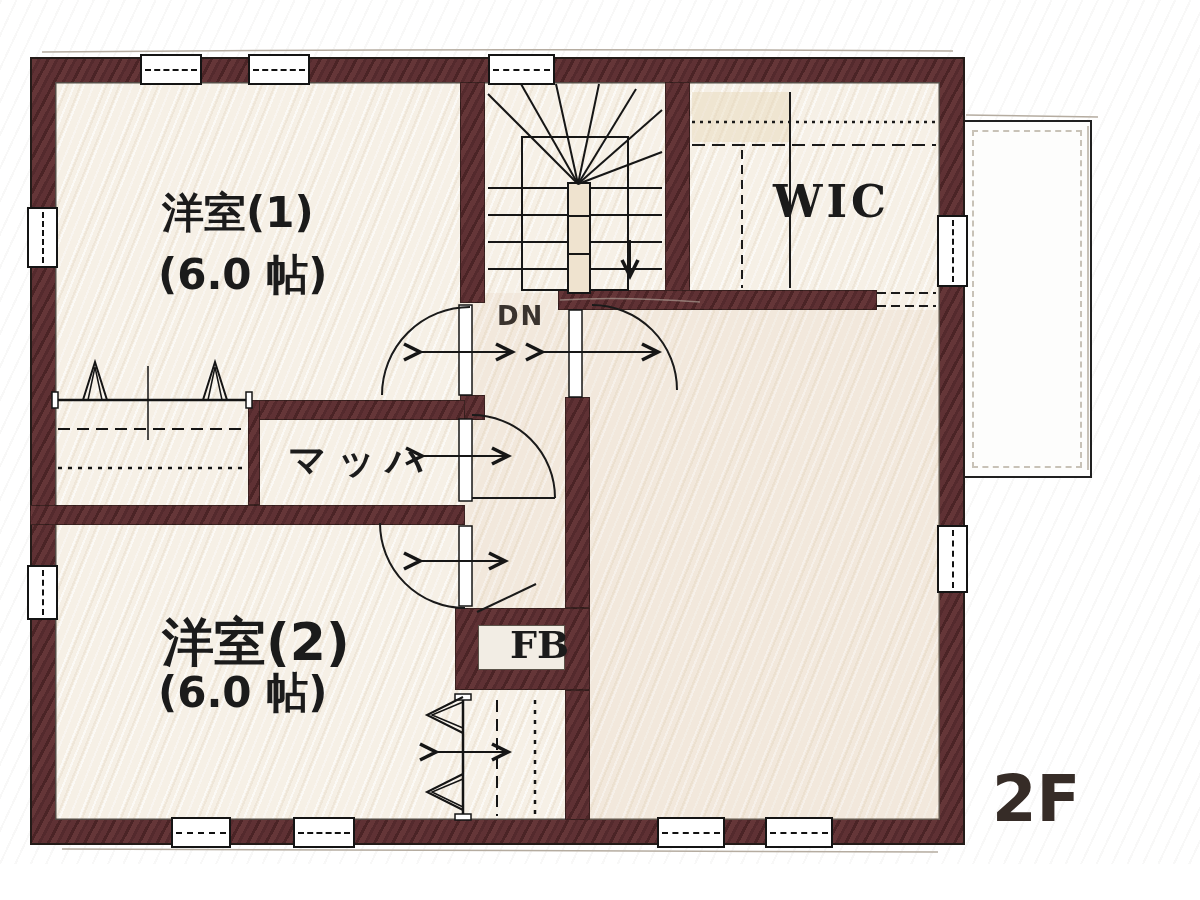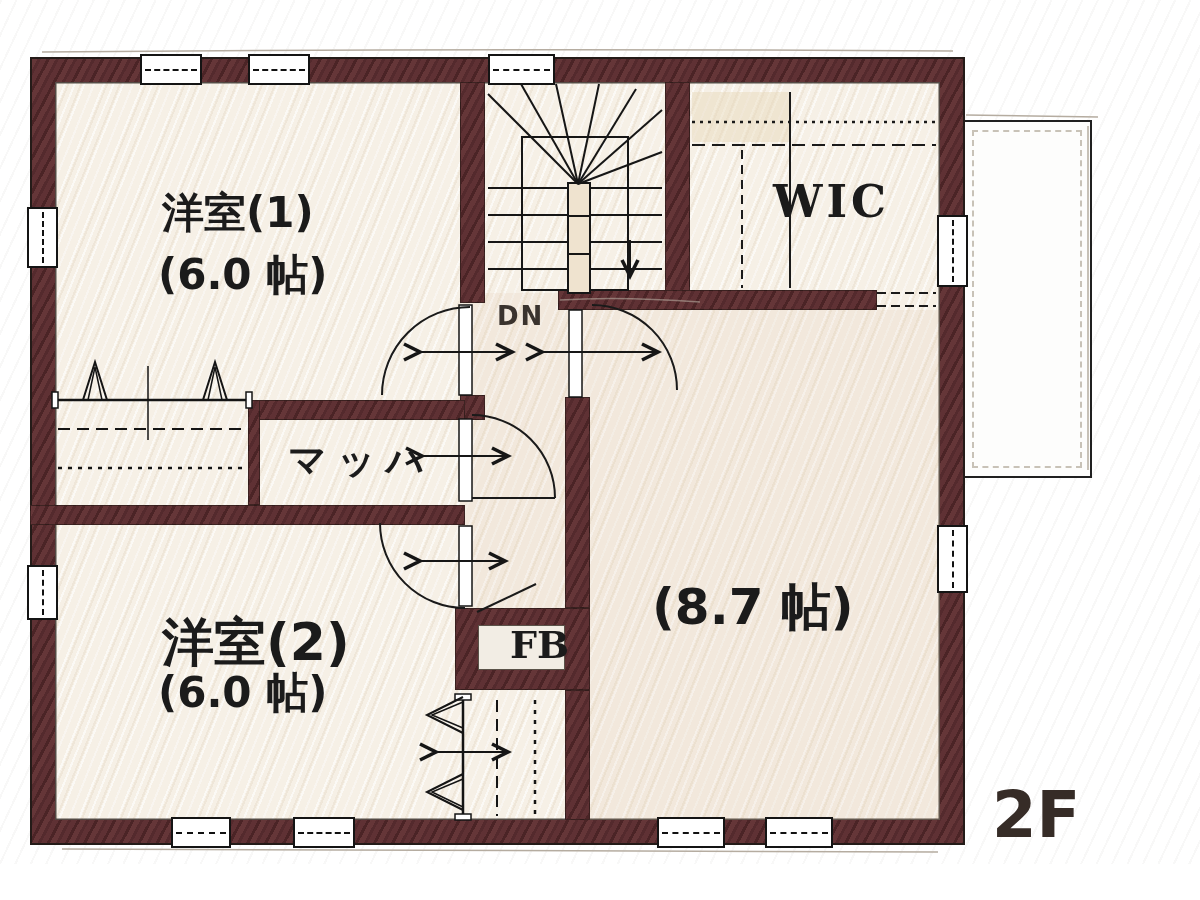--- a/index.html
+++ b/index.html
@@ -172,25 +172,24 @@
       <line x1="418" y1="561" x2="503" y2="561" marker-start="url(#ah)" marker-end="url(#ah)"></line>
     </g>
   </svg>
 
   <div class="lbl" style="left:162px;top:190px;font-size:42px;">洋室(1)</div>
   <div class="lbl" style="left:158px;top:252px;font-size:42px;">(6.0 帖)</div>
 
   <div class="lbl" style="left:162px;top:606px;font-size:52px;margin-top:8px;">洋室(2)</div>
   <div class="lbl" style="left:158px;top:670px;font-size:42px;">(6.0 帖)</div>
 
-  <div class="lbl" style="left:652px;top:580px;font-size:50px;">(8.7 帖)</div>
 
   <div class="lbl serif" style="left:773px;top:178px;font-size:44px;letter-spacing:4px;">WIC</div>
 
   <div class="lbl" style="left:288px;top:440px;font-size:38px;letter-spacing:10px;">マッハ</div>
 
   <div class="lbl serif" style="left:510px;top:624px;font-size:38px;">FB</div>
 
   <div class="lbl" style="left:497px;top:302px;font-size:26px;letter-spacing:2px;color:#3a332e;">DN</div>
 
-  <div class="lbl" style="left:992px;top:780px;font-size:64px;font-weight:900;color:#362c27;">2F</div>
+  <div class="lbl" style="left:992px;top:764px;font-size:64px;font-weight:900;color:#362c27;">2F</div>
 
 </div>
 
 </body></html>

